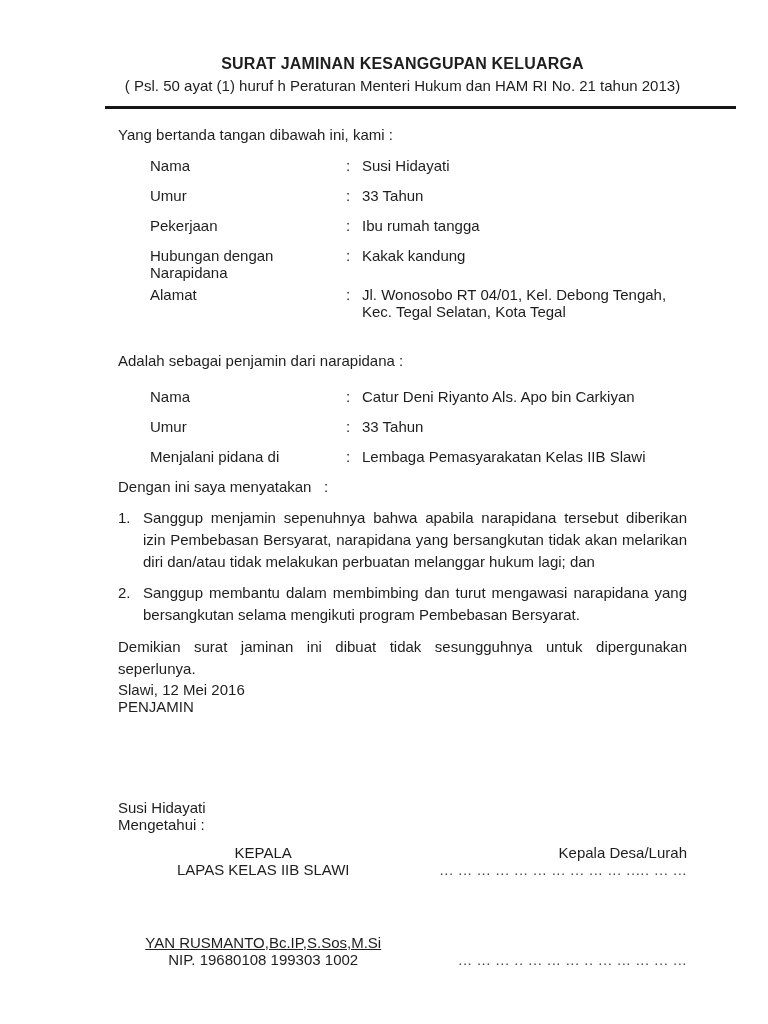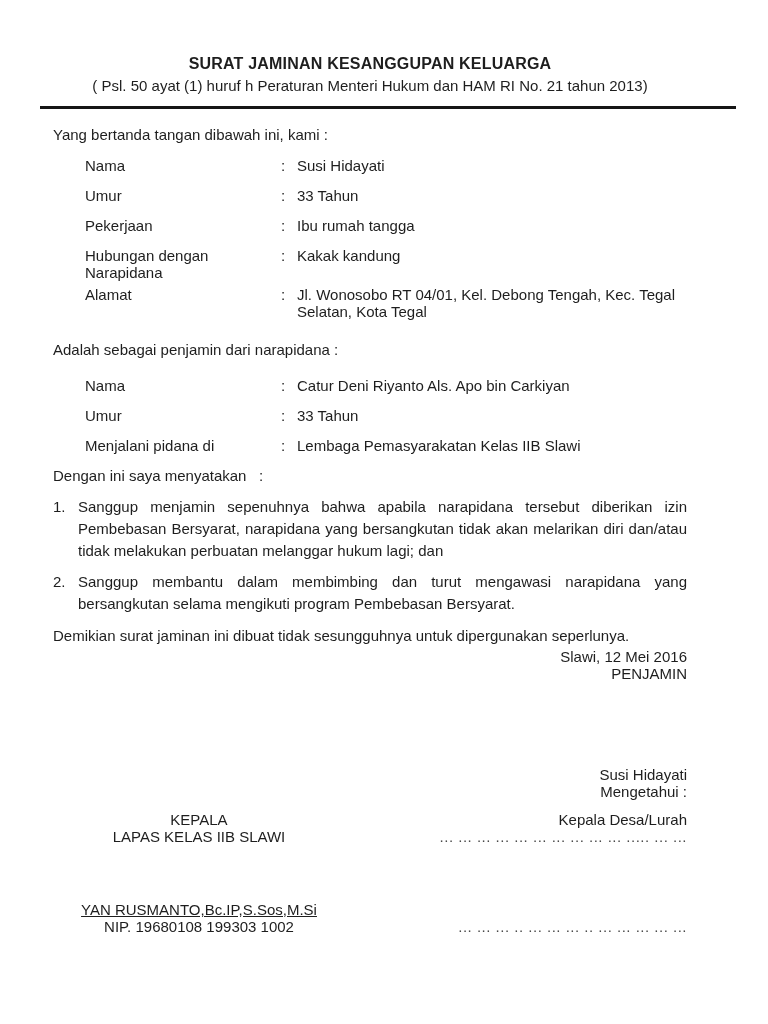--- a/index.html
+++ b/index.html
@@ -3,21 +3,21 @@
 <meta charset="utf-8">
 <style>
   html, body { margin: 0; padding: 0; background: #ffffff; }
   .page {
     position: relative;
     width: 768px;
     height: 1024px;
     margin: 0 auto;
     background: #ffffff;
     box-sizing: border-box;
-    padding: 55px 81px 0 53px;
+    padding: 55px 81px 0 118px;
     font-family: "Liberation Sans", "DejaVu Sans", sans-serif;
     font-size: 15px;
     color: #1e1e1e;
     line-height: 17px;
     overflow: hidden;
   }
   .doc-title {
     text-align: center;
     font-weight: bold;
     font-size: 16px;
@@ -38,37 +38,37 @@
   .fields { margin: 14px 0 0 32px; }
   .field-row {
     display: flex;
     align-items: flex-start;
     margin-bottom: 13px;
   }
   .field-row.tight { margin-bottom: 5px; }
   .field-label { width: 196px; flex: 0 0 196px; }
   .field-colon { width: 16px; flex: 0 0 16px; }
   .field-value { flex: 1; }
-  .second-intro { margin-top: 21px; }
+  .second-intro { margin-top: 32px; }
   .fields-2 { margin-top: 19px; }
   .statement-intro { margin-top: 12px; white-space: pre-wrap; }
   .statements { margin-top: 12px; }
   .statement {
     display: flex;
     line-height: 22px;
     margin-bottom: 9px;
   }
   .statement-number { width: 25px; flex: 0 0 25px; }
   .statement-text { flex: 1; text-align: justify; }
   .closing {
     margin-top: 10px;
     line-height: 22px;
     text-align: justify;
   }
-  .centered { text-align: right; }
+  .centered { text-align: left; }
   .place-date { margin-top: 1px; }
   .signer-name { margin-top: 84px; }
   .sig-row {
     display: flex;
     justify-content: space-between;
     margin-top: 11px;
   }
   .sig-row.names { margin-top: 56px; }
   .sig-col-left { width: 292px; text-align: center; }
   .sig-col-right { width: 280px; text-align: right; }

